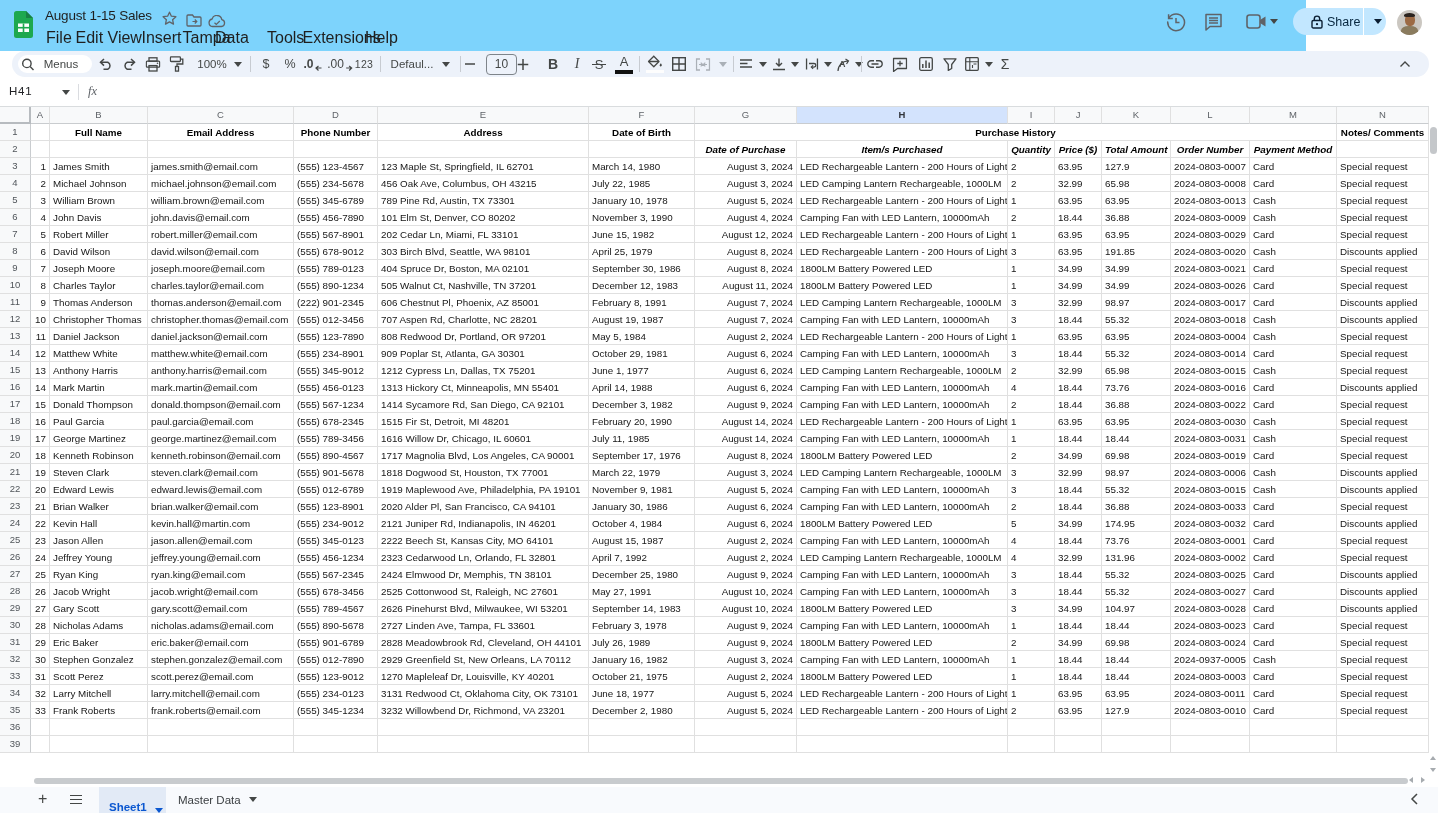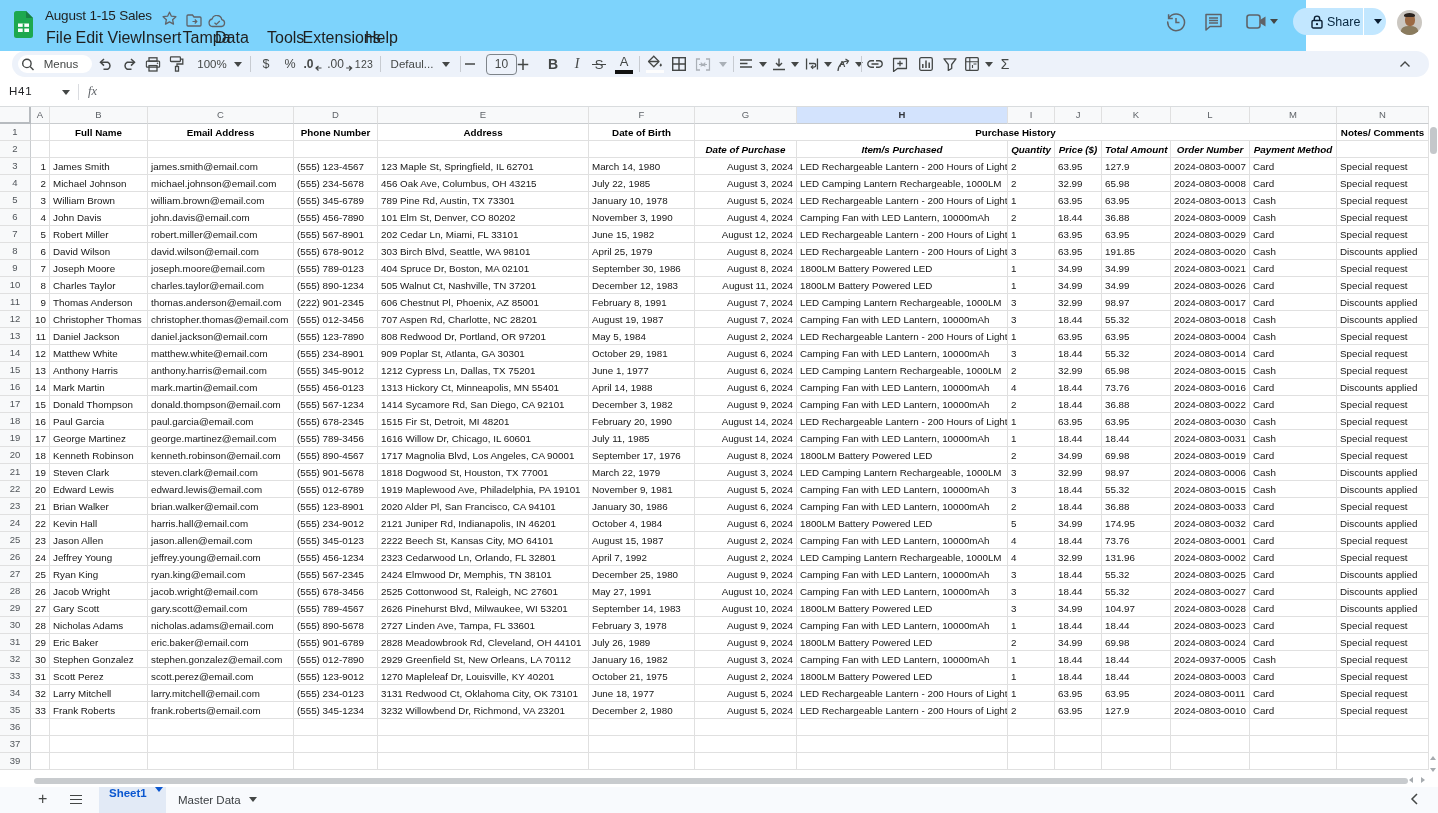--- a/index.html
+++ b/index.html
@@ -27,21 +27,21 @@
 td.rh{background:#f8f9fa;color:#50555a;font-size:9.5px;text-align:center;vertical-align:middle;line-height:16px;padding:0;border-right:1px solid #c9cccf}
 tr.hdr td.selcol{background:#d3e3fd;color:#30343a;font-weight:bold}
 td.c{text-align:center}td.r{text-align:right}
 td.b{font-weight:bold;color:#000}
 td.bi{font-weight:bold;font-style:italic;color:#000;text-align:center}
 
 #hband{position:absolute;left:0;top:775px;width:1438px;height:12px;background:#fff}
 #hthumb{position:absolute;left:34px;top:3px;width:1374px;height:6px;background:#c8cbce;border-radius:3px}
 #vthumb{position:absolute;left:1430px;top:127px;width:7px;height:27px;background:#c4c7ca;border-radius:3.5px}
 #tabbar{position:absolute;left:0;top:787px;width:1438px;height:26px;background:#f8fafd}
-#sheettab{position:absolute;left:99px;top:0;width:67px;height:26px;background:#e2eaf6;display:flex;align-items:flex-start}
+#sheettab{position:absolute;left:99px;top:0;width:67px;height:26px;background:#e2eaf6;display:flex;align-items:flex-end}
 .car{display:inline-block;width:0;height:0;border-left:4px solid transparent;border-right:4px solid transparent;border-top:5px solid #444746}
 </style></head><body>
 <div id="topbar">
     <div class="abs" style="left:14px;top:11px"><svg width="19" height="27" viewBox="0 0 19 27" fill="none">
         <path d="M2.5 0 H12 L19 7 V24.5 A2.5 2.5 0 0 1 16.5 27 H2.5 A2.5 2.5 0 0 1 0 24.5 V2.5 A2.5 2.5 0 0 1 2.5 0 Z" fill="#1ea84f"></path>
         <path d="M12 0 L19 7 H12 Z" fill="#188044"></path>
         <rect x="4" y="12.5" width="11" height="8.5" fill="#fff"></rect>
         <rect x="4" y="12.5" width="11" height="8.5" fill="none" stroke="#1ea84f" stroke-width="0"></rect>
         <rect x="8.7" y="12.5" width="1.6" height="8.5" fill="#1ea84f"></rect>
         <rect x="4" y="15.9" width="11" height="1.6" fill="#1ea84f"></rect>
@@ -695,21 +695,21 @@
           <td>18.44</td>
           <td>36.88</td>
           <td>2024-0803-0033</td>
           <td>Card</td>
           <td>Special request</td>
         </tr>
         <tr>
           <td class="rh">24</td>
           <td class="r">22</td>
           <td>Kevin Hall</td>
-          <td>harris.hall@email.com</td>
+          <td>kevin.hall@martin.com</td>
           <td>(555) 234-9012</td>
           <td>2121 Juniper Rd, Indianapolis, IN 46201</td>
           <td>October 4, 1984</td>
           <td class="r">August 6, 2024</td>
           <td>1800LM Battery Powered LED</td>
           <td>5</td>
           <td>34.99</td>
           <td>174.95</td>
           <td>2024-0803-0032</td>
           <td>Card</td>
@@ -897,37 +897,20 @@
           <td>LED Rechargeable Lantern - 200 Hours of Light</td>
           <td>2</td>
           <td>63.95</td>
           <td>127.9</td>
           <td>2024-0803-0010</td>
           <td>Card</td>
           <td>Special request</td>
         </tr>
         <tr>
           <td class="rh">36</td>
-          <td></td>
-          <td></td>
-          <td></td>
-          <td></td>
-          <td></td>
-          <td></td>
-          <td></td>
-          <td></td>
-          <td></td>
-          <td></td>
-          <td></td>
-          <td></td>
-          <td></td>
-          <td></td>
-        </tr>
-        <tr>
-          <td class="rh">37</td>
           <td></td>
           <td></td>
           <td></td>
           <td></td>
           <td></td>
           <td></td>
           <td></td>
           <td></td>
           <td></td>
           <td></td>

